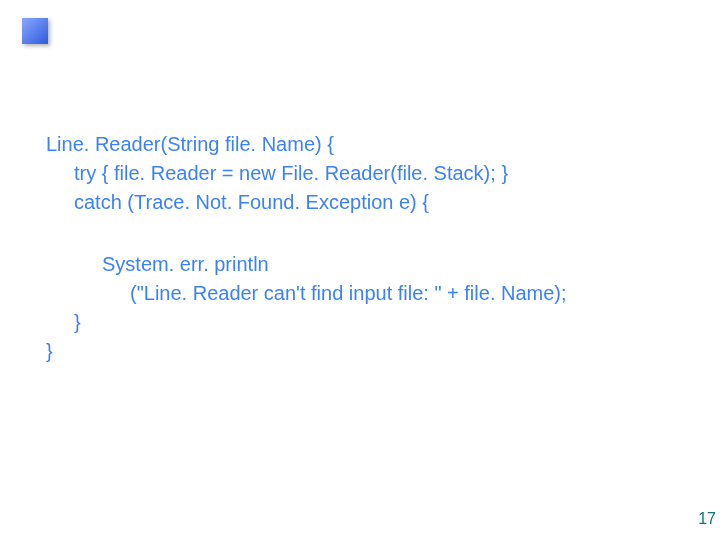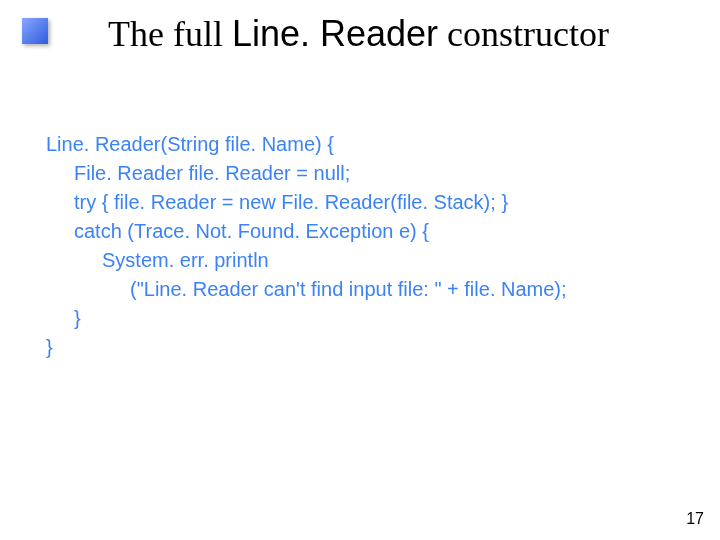--- a/index.html
+++ b/index.html
@@ -47,45 +47,41 @@
     left: 46px;
     top: 130px;
     width: 640px;
     font-family: Verdana, Arial, sans-serif;
     font-size: 20px;
     line-height: 1.45;
     color: #3b82f6;
   }
   .body .line { white-space: pre; }
   .i1 { padding-left: 28px; }
-  .i2 { padding-left: 56px; }
+  .i2 { padding-left: 56px; margin-top: 33px; }
   .i3 { padding-left: 84px; }
   .pagenum {
     position: absolute;
-    right: 16px;
+    right: 4px;
     bottom: 12px;
     font-family: Arial, sans-serif;
     font-size: 16px;
-    color: #000000;
+    color: #0f766e;
   }
 </style>
 </head>
 <body>
 
 <div class="slide">
 
   <div class="accent-square"></div>
 
-  <div class="title">
-    <span class="serif">The full </span><span class="sans">Line. Reader</span><span class="serif"> constructor</span>
-  </div>
 
   <div class="body">
     <div class="line">Line. Reader(String file. Name) {</div>
-    <div class="line i1">File. Reader file. Reader = null;</div>
     <div class="line i1">try { file. Reader = new File. Reader(file. Stack); }</div>
     <div class="line i1">catch (Trace. Not. Found. Exception e) {</div>
     <div class="line i2">System. err. println</div>
     <div class="line i3">("Line. Reader can't find input file: " + file. Name);</div>
     <div class="line i1">}</div>
     <div class="line">}</div>
   </div>
 
   <div class="pagenum">17</div>
 

